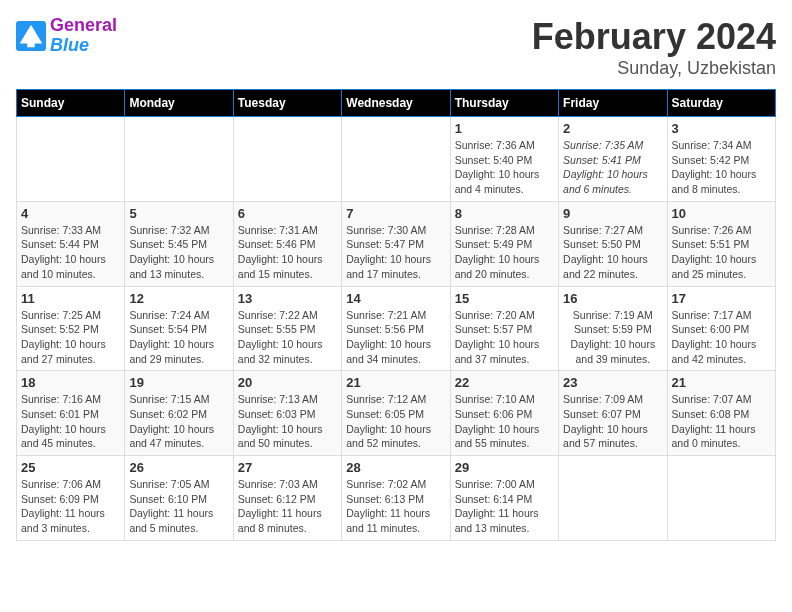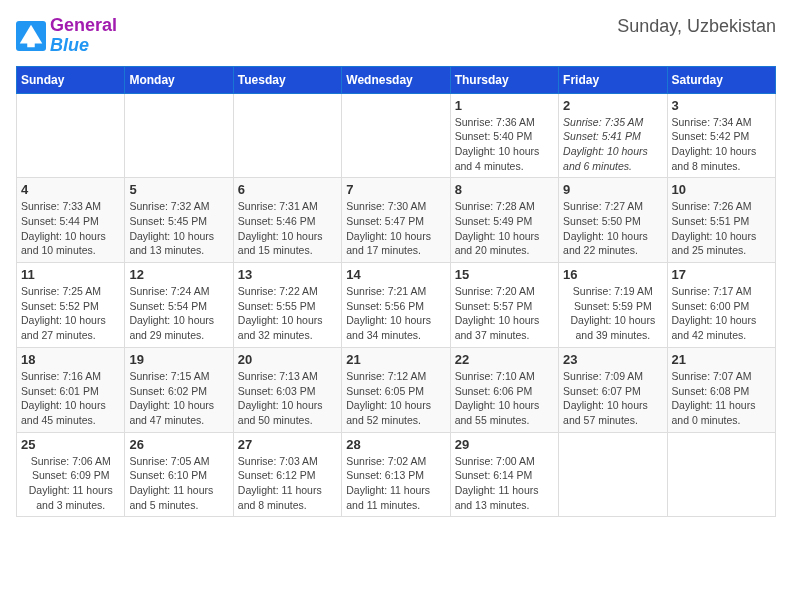--- a/index.html
+++ b/index.html
@@ -46,21 +46,21 @@
       font-size: 18px;
       font-weight: normal;
       color: #555;
     }
     .calendar {
       width: 100%;
       border-collapse: collapse;
       font-size: 11px;
     }
     .calendar thead tr th {
-      background-color: #1d4ed8;
+      background-color: #000000;
       color: #fff;
       padding: 6px 4px;
       text-align: left;
       font-size: 12px;
       font-weight: bold;
       border: 1px solid #1976D2;
     }
     .calendar tbody tr td {
       border: 1px solid #ddd;
       vertical-align: top;
@@ -97,20 +97,21 @@
       <rect x="0" y="0" width="40" height="40" rx="4" fill="#2196F3"></rect>
       <polygon points="20,5 35,30 5,30" fill="white"></polygon>
       <rect x="15" y="28" width="10" height="7" fill="white"></rect>
     </svg>
     <div class="logo-text">
       <span class="general">General</span>
       <span class="blue">Blue</span>
     </div>
   </div>
   <div class="title-block">
+    <h1>February 2024</h1>
     <h2>Sunday, Uzbekistan</h2>
   </div>
 </div>
 
 <table class="calendar">
   <thead>
     <tr>
     <th>Sunday</th>
         <th>Monday</th>
         <th>Tuesday</th>
@@ -297,21 +298,21 @@
           <div class="day-number">21</div>
           <div class="day-info" style="white-space: pre-line;">Sunrise: 7:07 AM
 Sunset: 6:08 PM
 Daylight: 11 hours
 and 0 minutes.</div>
         </td>
       </tr>
       <tr>
         <td>
           <div class="day-number">25</div>
-          <div class="day-info" style="white-space: pre-line; text-align: center;">Sunrise: 7:06 AM
+          <div class="day-info" style="white-space: pre-line;">Sunrise: 7:06 AM
 Sunset: 6:09 PM
 Daylight: 11 hours
 and 3 minutes.</div>
         </td>
         <td>
           <div class="day-number">26</div>
           <div class="day-info" style="white-space: pre-line;">Sunrise: 7:05 AM
 Sunset: 6:10 PM
 Daylight: 11 hours
 and 5 minutes.</div>

